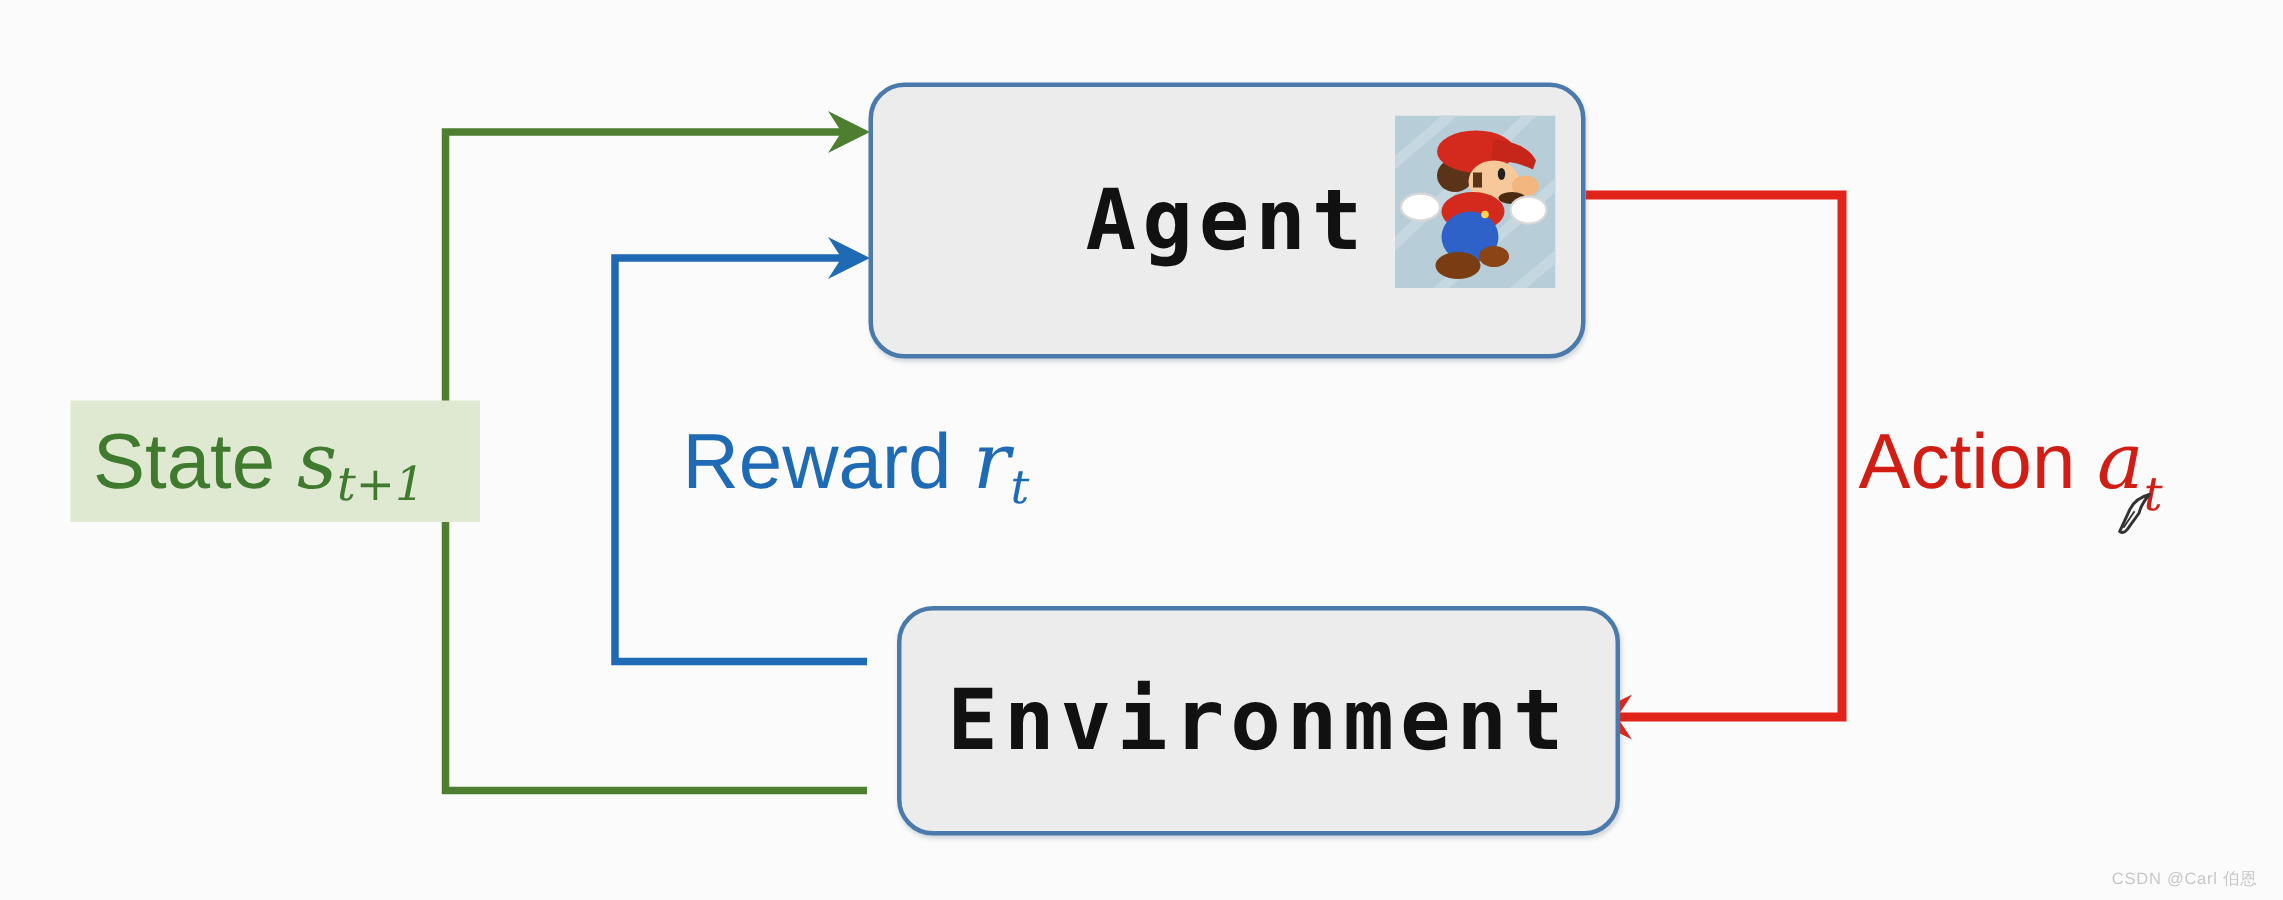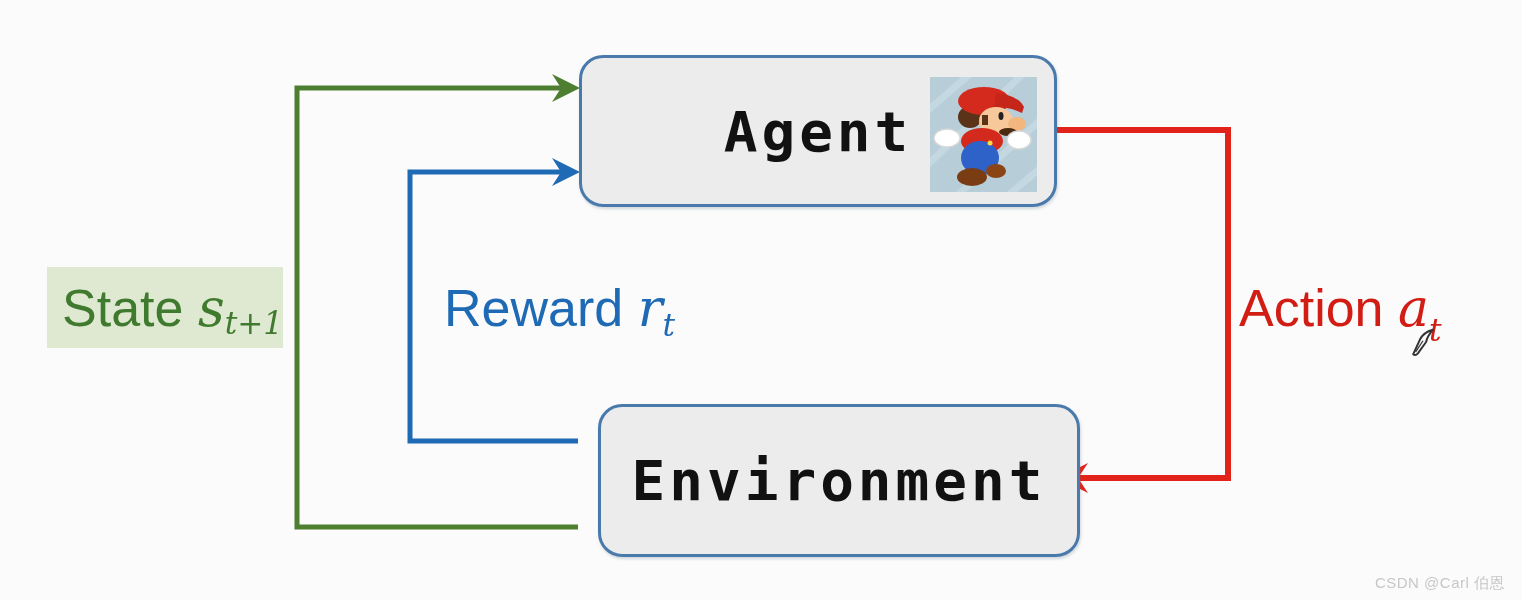--- a/index.html
+++ b/index.html
@@ -11,38 +11,38 @@
   *{margin:0;padding:0;box-sizing:border-box;}
   body{background:#fff;font-family:"Liberation Sans",sans-serif;}
   .canvas{position:relative;width:1522px;height:600px;background:var(--background);overflow:hidden;}
   .edges{position:absolute;left:0;top:0;z-index:1;}
   .node{position:absolute;z-index:2;background:var(--node-fill);
         border:3px solid var(--node-border);border-radius:24px;
         display:flex;align-items:center;justify-content:center;
         box-shadow:1px 2px 3px rgba(90,110,130,.25);}
   .node-label{font-family:"DejaVu Sans Mono","Liberation Mono",monospace;
         font-weight:bold;font-size:56px;letter-spacing:4px;color:var(--node-text);}
-  .node.agent{left:579px;top:55px;width:478px;height:152px;}
+  .node.agent{left:579px;top:55px;width:478px;height:184px;}
   .node.environment{left:578px;top:404px;width:482px;height:153px;margin-left:20px;}
   .mario{position:absolute;right:17px;top:19px;width:107px;height:115px;}
   .edge-label{position:absolute;z-index:3;font-size:52px;white-space:nowrap;
         display:flex;align-items:baseline;}
   .edge-label .word{font-family:"Liberation Sans",sans-serif;}
   .edge-label .math-sym{font-family:"DejaVu Serif","Liberation Serif",serif;
         font-style:italic;margin-left:0.28em;}
   .edge-label .sub{font-family:"DejaVu Serif","Liberation Serif",serif;
         font-style:italic;font-size:0.6em;position:relative;top:0.33em;margin-top:10px;}
-  .edge-label.state{left:47px;top:267px;width:236px;height:81px;
+  .edge-label.state{left:47px;top:267px;width:273px;height:81px;
         background:var(--state-label-bg);color:var(--state-text);
         align-items:center;padding-left:15px;}
-  .edge-label.reward{left:444px;top:278px;color:var(--reward-blue);}
+  .edge-label.reward{left:455px;top:278px;color:var(--reward-blue);}
   .edge-label.action{left:1239px;top:278px;color:var(--action-text);align-items:flex-end;}
   .pen-cursor{position:absolute;left:1408px;top:326px;z-index:4;}
   .watermark{position:absolute;right:17px;bottom:7px;z-index:4;
-        color:var(--watermark-gray);font-size:15px;letter-spacing:0.5px;}
+        color:var(--watermark-gray);font-size:11px;letter-spacing:0.5px;}
 </style>
 </head>
 <body>
 
 <div class="canvas">
 
   <svg class="edges" width="1522" height="600" viewBox="0 0 1522 600">
 
     <polyline points="578,527 297,527 297,88 562,88" fill="none" stroke="var(--state-green)" stroke-width="5" stroke-linejoin="miter"></polyline>
     <polygon points="580,88 552,74 561,88 552,102" fill="var(--state-green)"></polygon>

